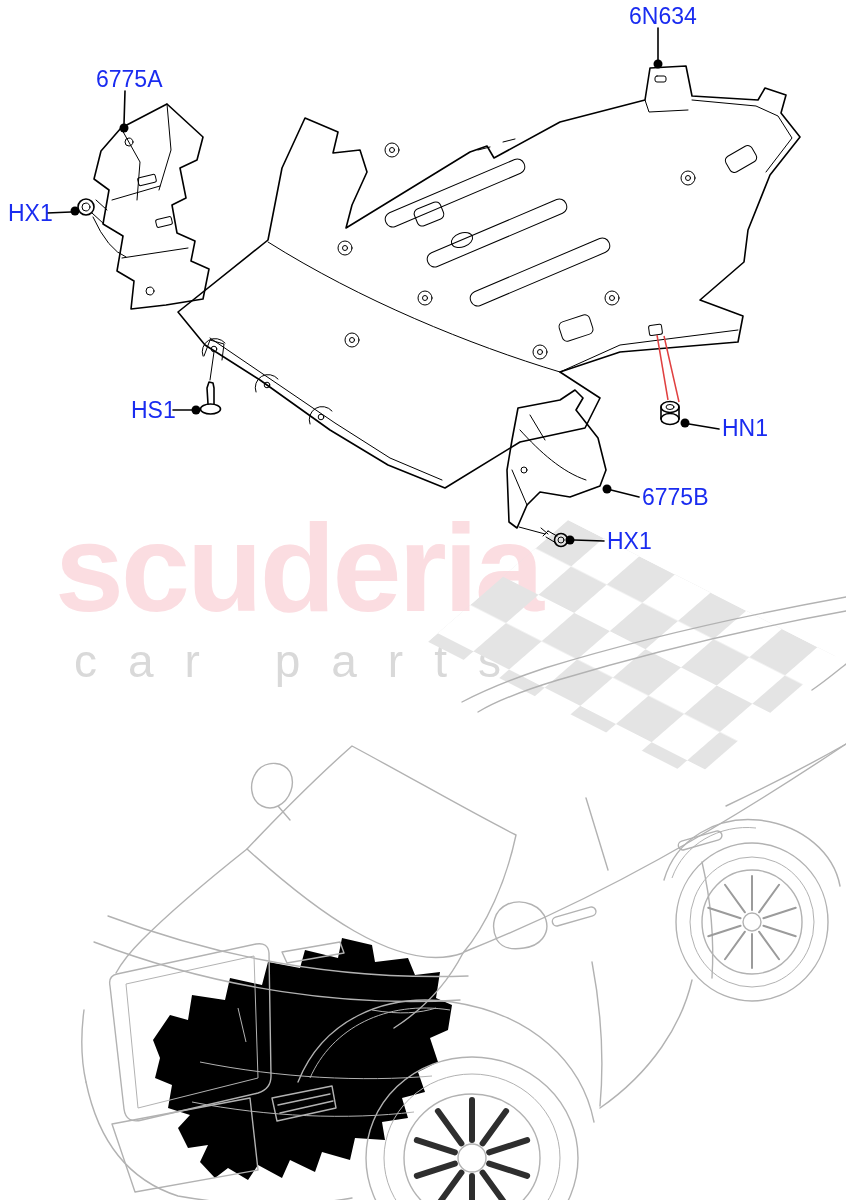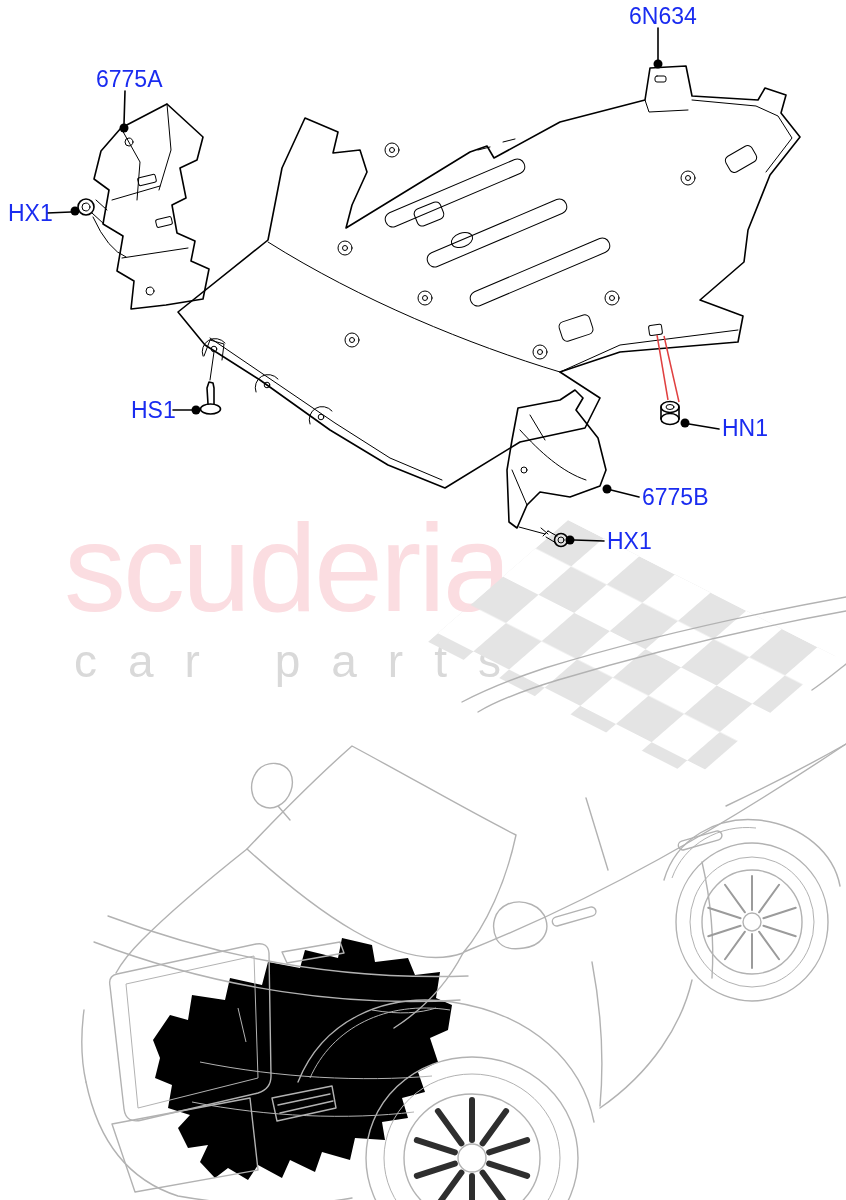--- a/index.html
+++ b/index.html
@@ -3,21 +3,21 @@
 <meta charset="utf-8">
 <style>
   :root{
     --callout:#1a2cf0; --ink:#000000; --red:#e04040;
     --wm-brand:#fbdde1; --wm-tag:#d9d9d9; --checker:#e4e4e4;
     --carline:#b2b2b2; --hl:#000000;
   }
   html,body{margin:0;padding:0}
   body{width:846px;height:1200px;position:relative;background:#ffffff;
        font-family:"Liberation Sans",sans-serif;overflow:hidden}
-  .wm-brand{position:absolute;left:64px;top:506px;font-size:124px;font-weight:normal;
+  .wm-brand{position:absolute;left:55px;top:506px;font-size:124px;font-weight:bold;
             letter-spacing:-3px;color:var(--wm-brand);line-height:1;z-index:0;user-select:none}
   .wm-tagline{position:absolute;left:74px;top:638px;font-size:46px;color:var(--wm-tag);
             letter-spacing:31px;line-height:1;z-index:0;user-select:none}
   svg.scene{position:absolute;left:0;top:0;z-index:1}
   .callout{font-size:23px;fill:var(--callout);cursor:pointer}
   .ink{stroke:var(--ink);fill:none;stroke-width:1.6;stroke-linejoin:round;stroke-linecap:round}
   .ink1{stroke:var(--ink);fill:none;stroke-width:1;stroke-linejoin:round;stroke-linecap:round}
   .dot{fill:var(--ink);stroke:none}
   .red{stroke:var(--red);fill:none;stroke-width:1.5}
   .car{stroke:var(--carline);fill:none;stroke-width:1.4;stroke-linejoin:round;stroke-linecap:round}

